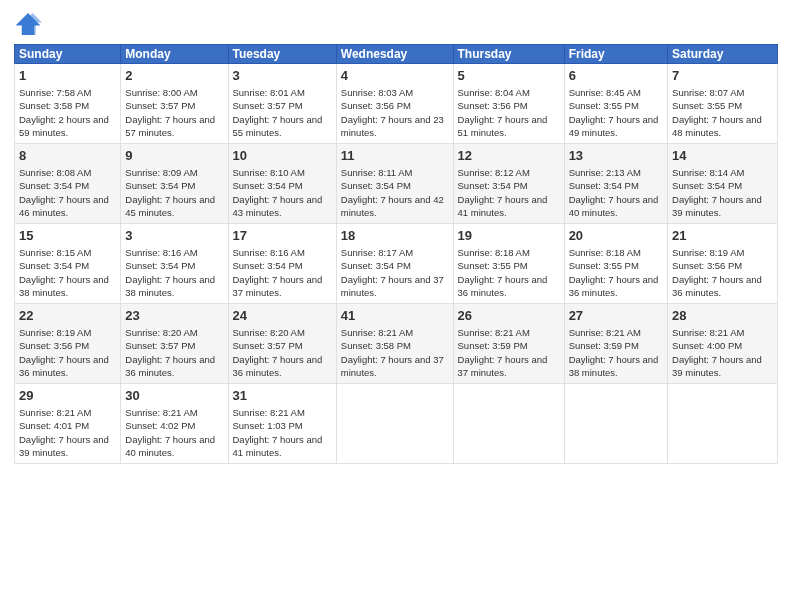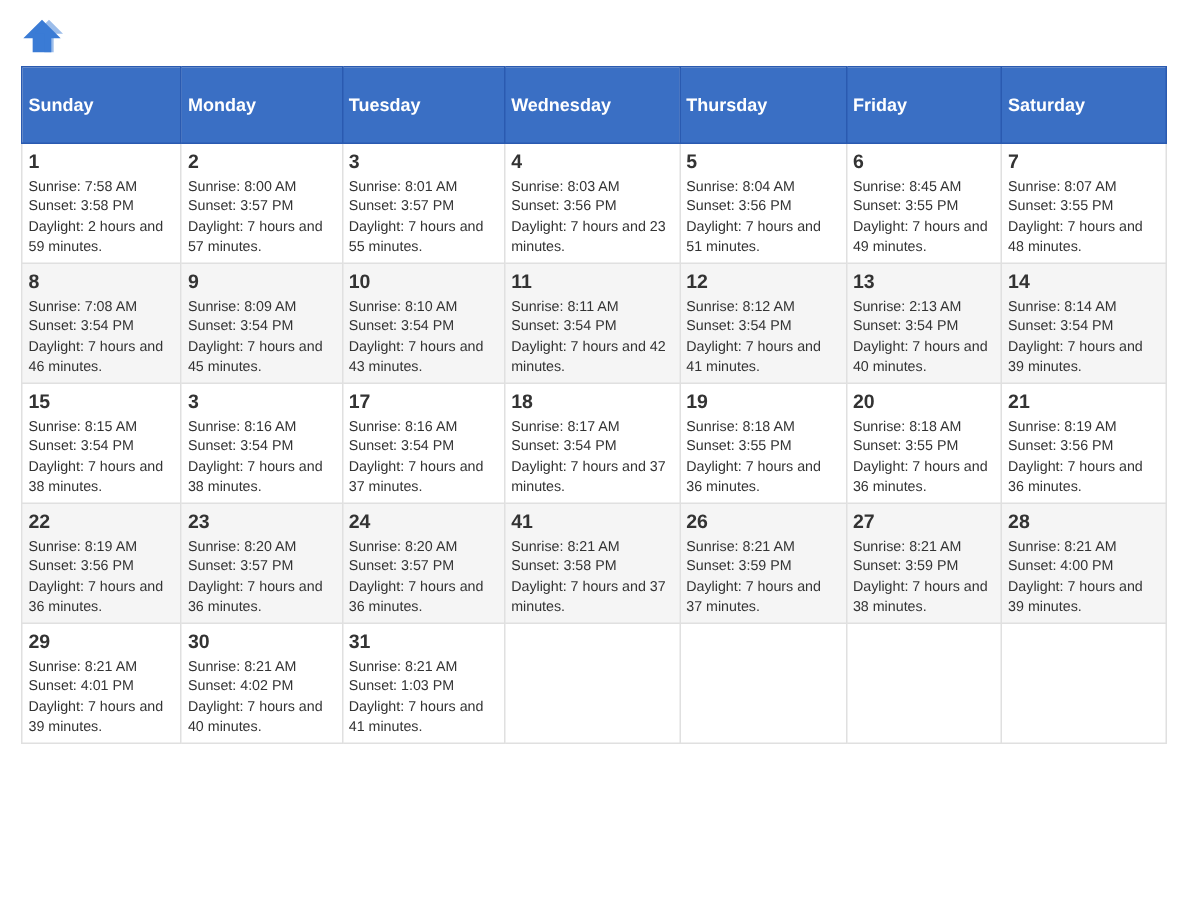--- a/index.html
+++ b/index.html
@@ -54,21 +54,21 @@
     table {
       width: 100%;
       border-collapse: collapse;
       font-size: 10px;
     }
     thead tr {
       background: #3a6fc4;
       color: #fff;
     }
     thead th {
-      padding: 18px 4px;
+      padding: 2px 4px;
       text-align: left;
       font-size: 12px;
       font-weight: bold;
       border: 1px solid #2a5ab0;
     }
     tbody tr {
       border-bottom: 1px solid #ddd;
     }
     tbody tr:nth-child(odd) {
       background: #fff;
@@ -132,21 +132,21 @@
   <tr class="week-row">
         <td><span class="day-num">1</span><span>Sunrise: 7:58 AM</span><br><span>Sunset: 3:58 PM</span><br><span>Daylight: 2 hours and 59 minutes.</span></td>
         <td><span class="day-num">2</span><span>Sunrise: 8:00 AM</span><br><span>Sunset: 3:57 PM</span><br><span>Daylight: 7 hours and 57 minutes.</span></td>
         <td><span class="day-num">3</span><span>Sunrise: 8:01 AM</span><br><span>Sunset: 3:57 PM</span><br><span>Daylight: 7 hours and 55 minutes.</span></td>
         <td><span class="day-num">4</span><span>Sunrise: 8:03 AM</span><br><span>Sunset: 3:56 PM</span><br><span>Daylight: 7 hours and 23 minutes.</span></td>
         <td><span class="day-num">5</span><span>Sunrise: 8:04 AM</span><br><span>Sunset: 3:56 PM</span><br><span>Daylight: 7 hours and 51 minutes.</span></td>
         <td><span class="day-num">6</span><span>Sunrise: 8:45 AM</span><br><span>Sunset: 3:55 PM</span><br><span>Daylight: 7 hours and 49 minutes.</span></td>
         <td><span class="day-num">7</span><span>Sunrise: 8:07 AM</span><br><span>Sunset: 3:55 PM</span><br><span>Daylight: 7 hours and 48 minutes.</span></td>
       </tr>
       <tr class="week-row">
-        <td><span class="day-num">8</span><span>Sunrise: 7:08 AM</span><br><span>Sunset: 3:54 PM</span><br><span>Daylight: 7 hours and 46 minutes.</span></td>
+        <td><span class="day-num">8</span><span>Sunrise: 8:08 AM</span><br><span>Sunset: 3:54 PM</span><br><span>Daylight: 7 hours and 46 minutes.</span></td>
         <td><span class="day-num">9</span><span>Sunrise: 8:09 AM</span><br><span>Sunset: 3:54 PM</span><br><span>Daylight: 7 hours and 45 minutes.</span></td>
         <td><span class="day-num">10</span><span>Sunrise: 8:10 AM</span><br><span>Sunset: 3:54 PM</span><br><span>Daylight: 7 hours and 43 minutes.</span></td>
         <td><span class="day-num">11</span><span>Sunrise: 8:11 AM</span><br><span>Sunset: 3:54 PM</span><br><span>Daylight: 7 hours and 42 minutes.</span></td>
         <td><span class="day-num">12</span><span>Sunrise: 8:12 AM</span><br><span>Sunset: 3:54 PM</span><br><span>Daylight: 7 hours and 41 minutes.</span></td>
         <td><span class="day-num">13</span><span>Sunrise: 2:13 AM</span><br><span>Sunset: 3:54 PM</span><br><span>Daylight: 7 hours and 40 minutes.</span></td>
         <td><span class="day-num">14</span><span>Sunrise: 8:14 AM</span><br><span>Sunset: 3:54 PM</span><br><span>Daylight: 7 hours and 39 minutes.</span></td>
       </tr>
       <tr class="week-row">
         <td><span class="day-num">15</span><span>Sunrise: 8:15 AM</span><br><span>Sunset: 3:54 PM</span><br><span>Daylight: 7 hours and 38 minutes.</span></td>
         <td><span class="day-num">3</span><span>Sunrise: 8:16 AM</span><br><span>Sunset: 3:54 PM</span><br><span>Daylight: 7 hours and 38 minutes.</span></td>

